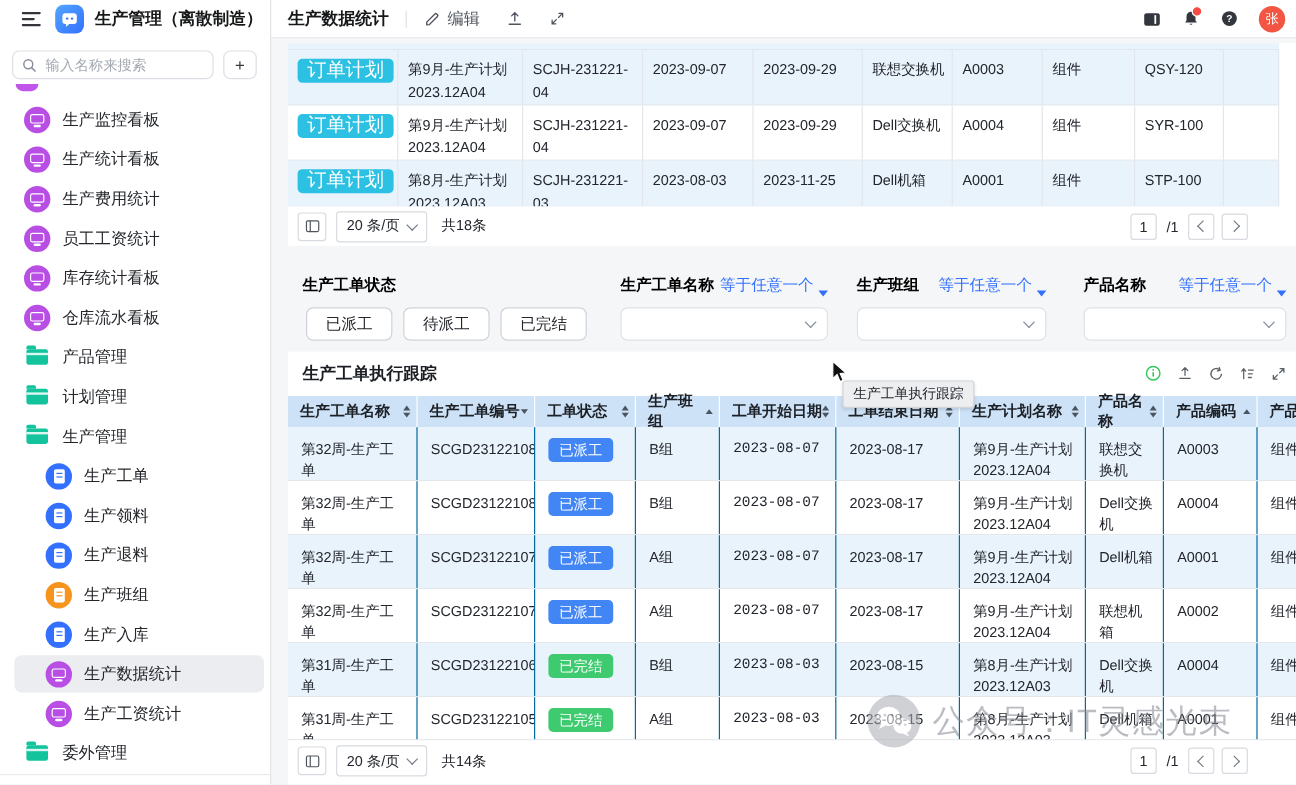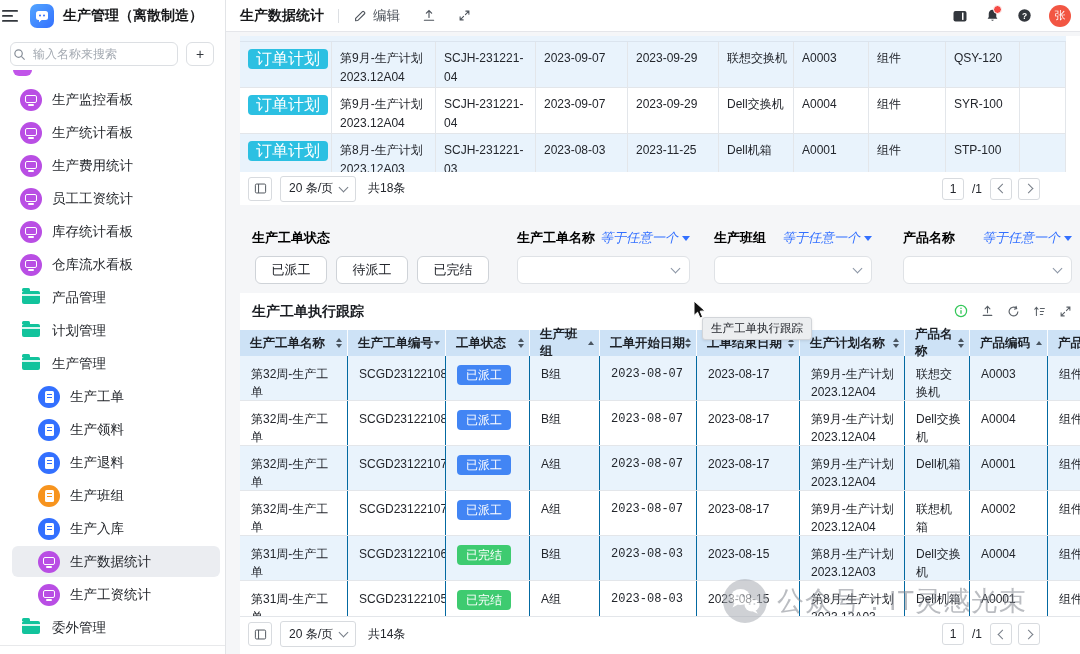--- a/index.html
+++ b/index.html
@@ -2,26 +2,26 @@
 <html><head>
 <meta charset="utf-8">
 <style>
   html,body{margin:0;padding:0;background:#e9eaec;}
   #app{position:relative;width:1080px;height:654px;overflow:hidden;background:#f5f6f8;
        font-family:"Liberation Sans","DejaVu Sans",sans-serif;color:#23262c;}
   svg{display:block}
 
   
   .sidebar{position:absolute;left:0;top:0;width:225px;height:654px;background:#fff;border-right:1px solid #e2e4e7;z-index:5;}
-  .sb-top{position:absolute;left:0;top:0;width:100%;height:32px;display:flex;align-items:center;padding-left:2px;box-sizing:border-box;}
+  .sb-top{position:absolute;left:16px;top:0;width:100%;height:32px;display:flex;align-items:center;padding-left:2px;box-sizing:border-box;}
   .hamburger{color:#33373d;cursor:pointer;}
   .app-ic{width:24px;height:24px;border-radius:7px;background:linear-gradient(135deg,#53a6ff,#3370ff);margin-left:11px;display:flex;align-items:center;justify-content:center;flex:none;}
   .app-title{margin-left:9px;font-size:14px;font-weight:700;color:#17181a;white-space:nowrap;}
   .sb-search{position:absolute;top:42px;left:10px;right:11px;height:24px;display:flex;align-items:center;}
-  .search-box{flex:1;height:24px;border:1px solid #dcdfe3;border-radius:6px;display:flex;align-items:center;padding:0 2px;background:#fff;box-sizing:border-box;min-width:0;}
+  .search-box{flex:1;height:24px;border:1px solid #dcdfe3;border-radius:6px;display:flex;align-items:center;padding:0 7px;background:#fff;box-sizing:border-box;min-width:0;}
   .search-box input{border:0;outline:0;flex:1;min-width:0;font-size:12px;color:#1f2329;background:transparent;margin-left:5px;}
   .search-box input::placeholder{color:#a4aab2;}
   .add-btn{width:28px;height:24px;margin-left:8px;border:1px solid #dcdfe3;border-radius:6px;background:#fff;font-size:14px;color:#33373d;line-height:22px;text-align:center;padding:0;cursor:pointer;}
   .sb-sliver{position:absolute;left:13px;top:70px;width:19px;height:6px;border-radius:0 0 9px 9px;background:#c155e9;}
   .sb-list{position:absolute;top:83px;left:0;width:100%;padding-left:8px;}
   .it{height:33px;display:flex;align-items:center;padding-left:12px;position:relative;cursor:pointer;}
   .it.sub{padding-left:30px;}
   .it .lbl{margin-left:10px;font-size:13.5px;color:#23262b;position:relative;z-index:1;white-space:nowrap;}
   .it.sel::before{content:"";position:absolute;left:4px;right:13px;top:1px;bottom:1px;background:#ebedf1;border-radius:6px;}
   .ci{width:22px;height:22px;border-radius:50%;position:relative;flex:none;z-index:1;}
@@ -76,21 +76,21 @@
 
   
   .filters{position:absolute;left:240px;top:226px;width:840px;height:62px;}
   .f-label{font-size:13px;color:#000000;font-weight:600;white-space:nowrap;}
   .fs{position:absolute;left:12px;top:3px;}
   .fbtns{position:absolute;left:15px;top:30px;display:flex;gap:9px;}
   .fbtn{width:72px;height:28px;border:1px solid #cfd3d8;border-radius:6px;background:#fff;font-size:13px;color:#23262c;display:flex;align-items:center;justify-content:center;cursor:pointer;padding:0;}
   .fg{position:absolute;top:3px;}
   .fg1{left:277px;width:173px;} .fg2{left:474px;width:158px;} .fg3{left:663px;width:169px;}
   .frow{display:flex;justify-content:space-between;align-items:center;}
-  .fop{color:#3370ff;font-size:13px;display:flex;align-items:center;gap:4px;cursor:pointer;font-style:italic;}
+  .fop{color:#3370ff;font-size:13px;display:flex;align-items:flex-end;gap:4px;cursor:pointer;}
   .tri-dn{width:0;height:0;border-left:4px solid transparent;border-right:4px solid transparent;border-top:5px solid #3370ff;}
   .dd{margin-top:9px;height:28px;border:1px solid #dfe2e6;border-radius:6px;background:#fff;position:relative;box-sizing:border-box;cursor:pointer;}
   .dd .chv{position:absolute;right:10px;top:11px;border-color:#8a94a4;}
 
   
   .card2{position:absolute;left:240px;top:293px;width:840px;height:361px;background:#fff;}
   .c2-title{position:absolute;left:12px;top:10px;font-size:14px;font-weight:600;color:#1b1e23;}
   .c2-tools{position:absolute;right:8px;top:11px;display:flex;gap:13px;align-items:center;}
   .tool{color:#5b6168;cursor:pointer;}
   .t2{position:absolute;top:37px;left:0;width:890px;}

